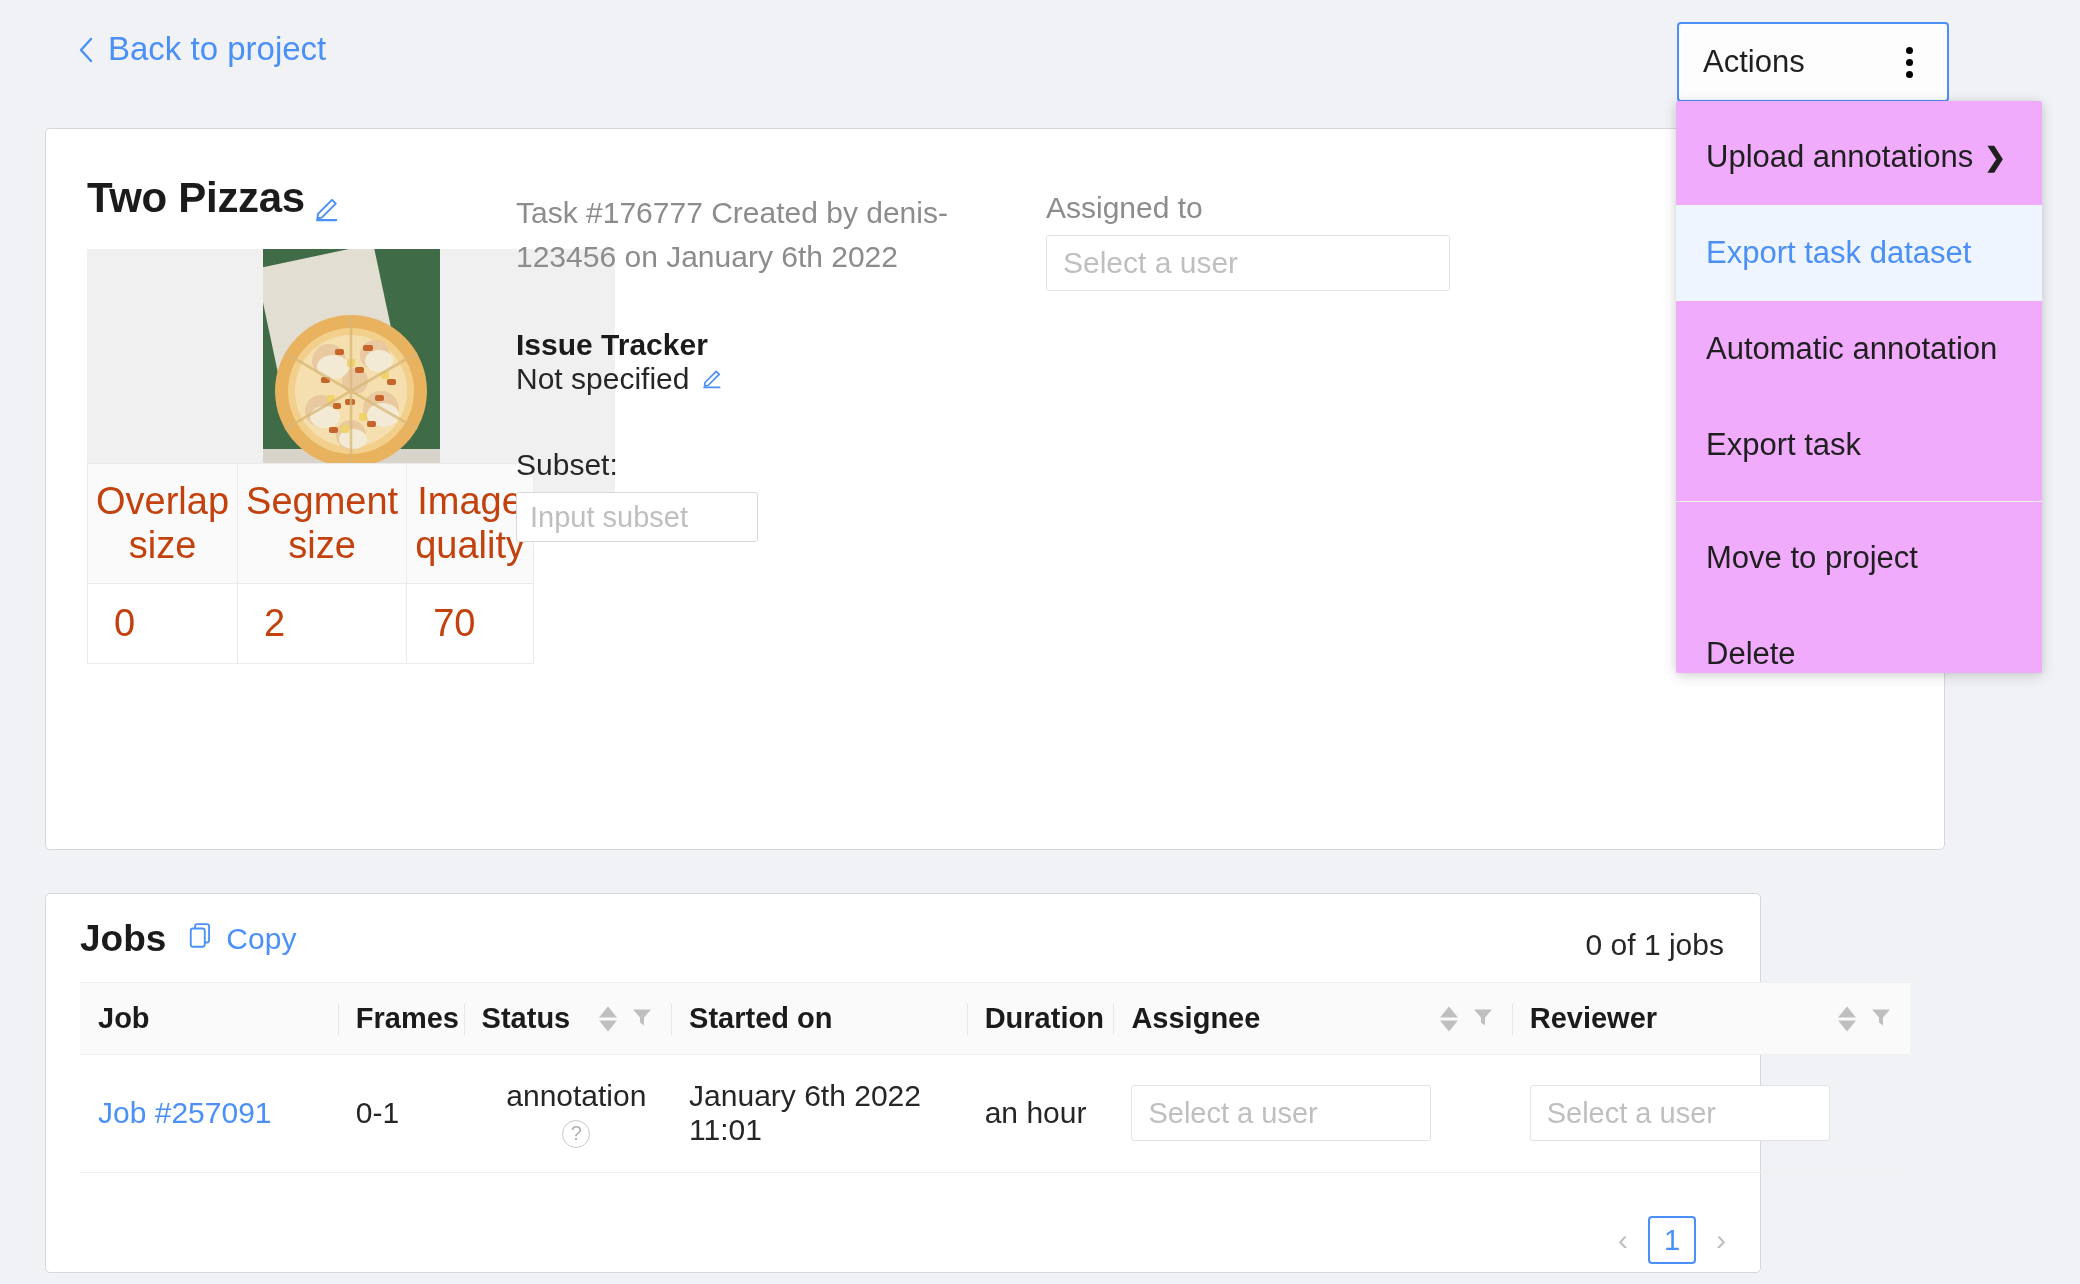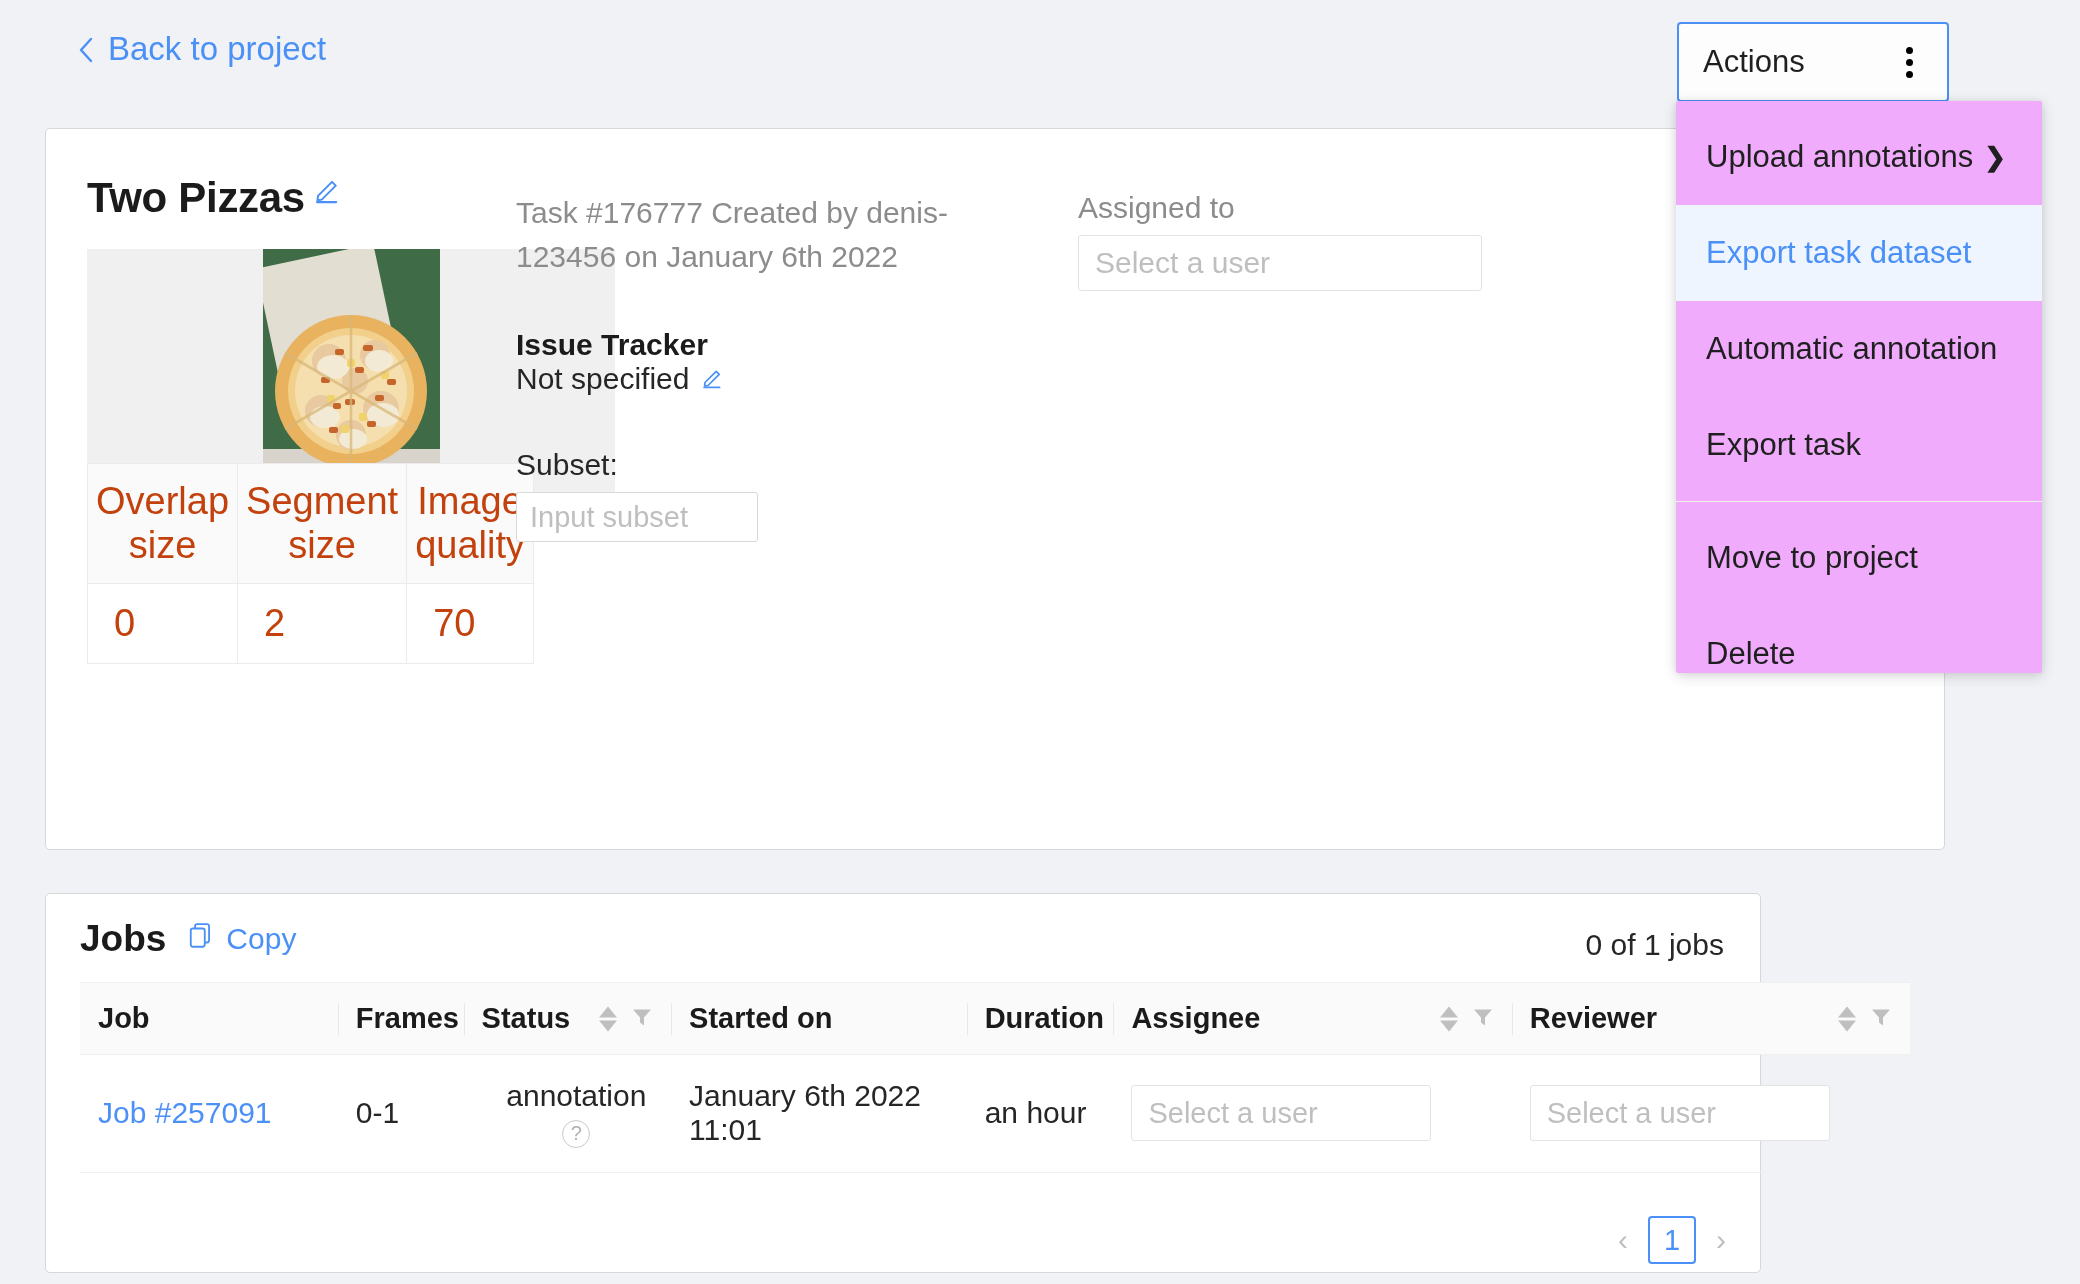--- a/index.html
+++ b/index.html
@@ -73,21 +73,21 @@
     background: #ffffff;
     border: 1px solid #d5d7da;
     border-radius: 5px;
   }
   #task-card { left: 45px; top: 128px; width: 1900px; height: 722px; }
   #jobs-card { left: 45px; top: 893px; width: 1716px; height: 380px; }
 
   
   .task-title-row {
     position: absolute; left: 41px; top: 45px;
-    display: flex; align-items: flex-start; gap: 8px;
+    display: flex; align-items: flex-end; gap: 8px;
   }
   .task-title { font-size: 42px; font-weight: bold; color: #1b1b1b; letter-spacing: -0.3px; }
   .edit-pencil { width: 30px; height: 30px; cursor: pointer; }
 
   
   .thumb-wrap {
     position: absolute; left: 41px; top: 120px;
     width: 528px; height: 282px;
     background: #f0f0f0;
     overflow: hidden;
@@ -128,21 +128,21 @@
   .subset-label { margin-top: 52px; font-size: 30px; color: #262626; }
   .subset-input {
     margin-top: 10px; width: 242px; height: 50px;
     border: 1px solid #d9d9d9; border-radius: 3px;
     font-size: 29px; color: #262626; padding: 15px 13px;
     background: #fff; font-family: inherit; outline: none;
   }
   .subset-input::placeholder { color: #bfbfbf; }
 
   
-  .assigned-col { position: absolute; left: 1000px; top: 62px; width: 430px; margin-left: 32px; }
+  .assigned-col { position: absolute; left: 1000px; top: 62px; width: 430px; }
   .assigned-label { font-size: 30px; color: #8c8c8c; }
   .assigned-select {
     margin-top: 10px; width: 404px; height: 56px;
     border: 1px solid #e3e3e3; border-radius: 3px;
     background: #fff; display: flex; align-items: center;
     padding: 0 16px; font-size: 30px; color: #bfbfbf;
     cursor: pointer;
   }
 
   

